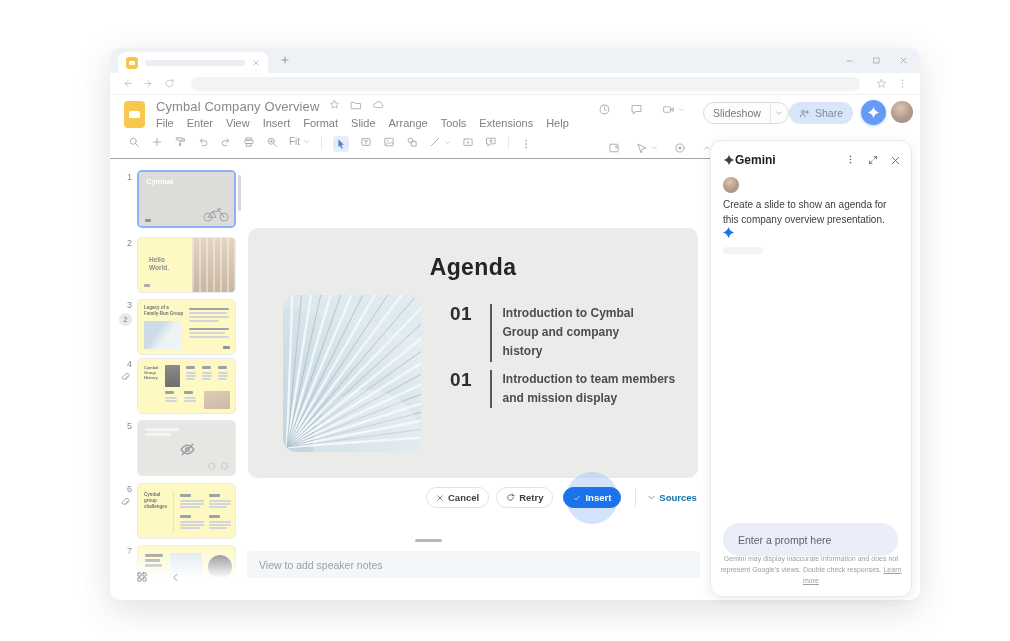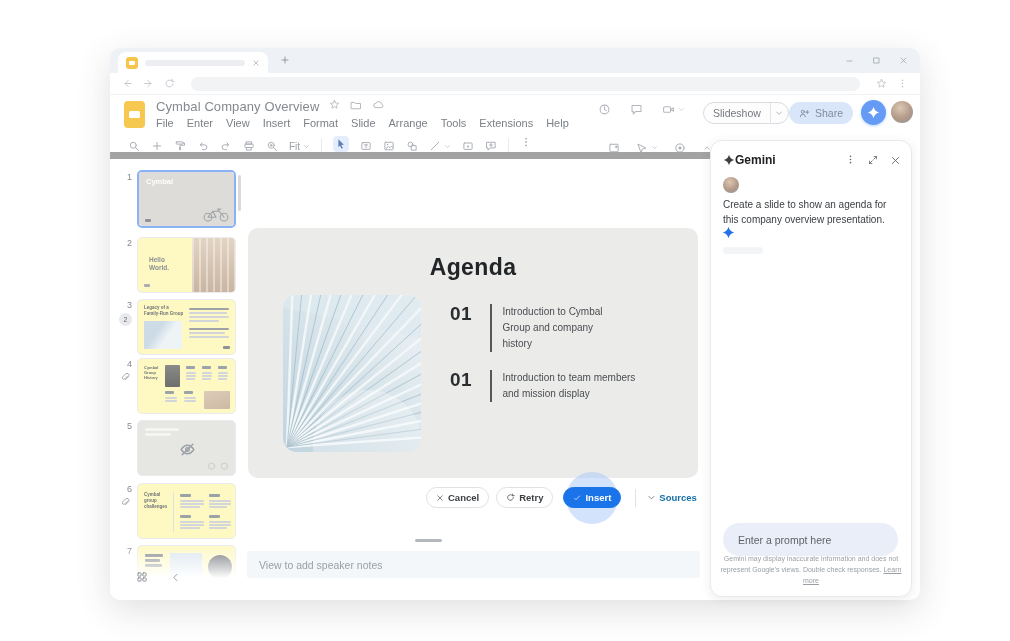--- a/index.html
+++ b/index.html
@@ -38,22 +38,22 @@
   .slideshow .car{width:17px;display:flex;justify-content:center;color:#8b9097}
   .share{position:absolute;left:679px;top:54px;width:64px;height:22px;background:#d9e6f9;border-radius:11px;
          display:flex;align-items:center;justify-content:center;gap:5px;color:#7e8ca1;font-size:10.5px}
   .gembtn{position:absolute;left:751px;top:52px;width:25px;height:25px;border-radius:50%;background:#669bf5;
           display:flex;align-items:center;justify-content:center;color:#fff;box-shadow:0 1px 3px rgba(26,115,232,.3)}
   .avatar{position:absolute;left:781px;top:53px;width:22px;height:22px;border-radius:50%;
           background:radial-gradient(circle at 42% 32%,#dcc6b4,#b39a88 55%,#8a929c)}
   .avatar.sm{width:16px;height:16px}
 
   
-  .tbar{position:absolute;left:0;top:88px;right:210px;height:23px;display:flex;align-items:flex-end;
-        padding-left:18px;gap:11px;color:#a9aeb5;border-bottom:7px solid #a3a3a3}
+  .tbar{position:absolute;left:0;top:88px;right:210px;height:23px;display:flex;align-items:flex-start;
+        padding-left:18px;gap:11px;color:#a9aeb5;border-bottom:1px solid #a3a3a3}
   .tbar .sel{background:#e3edfd;border-radius:4px;padding:2px;color:#5b82b8}
   .tbar .fit{font-size:10px;color:#9ba0a7;display:flex;align-items:center;gap:3px}
   .tdiv{width:1px;height:14px;background:#e8eaed}
   .tbar2{position:absolute;left:498px;top:88px;display:flex;align-items:center;gap:16px;height:23px;color:#a9aeb5}
 
   
   .snum{position:absolute;width:14px;text-align:right;font-size:9px;color:#868b92}
   .badge{position:absolute;width:13px;height:13px;border-radius:50%;background:#e7e9ec;color:#6b7075;
          font-size:7px;display:flex;align-items:center;justify-content:center}
   .clip{position:absolute;color:#9aa0a6}
@@ -66,21 +66,21 @@
              background:linear-gradient(180deg,rgba(255,255,255,0),#fff 75%);pointer-events:none}
   .fsbottom{position:absolute;top:523px;color:#8b9097;display:flex;gap:22px;left:26px;align-items:center}
 
   
   .card{position:absolute;left:138px;top:180px;width:450px;height:250px;background:#ebebe9;border-radius:10px}
   .card h1{text-align:center;margin-top:26px;font-size:23px;letter-spacing:.4px;color:#222528;font-weight:700}
   .aimg{position:absolute;left:35px;top:67px;width:138px;height:157px;border-radius:14px;overflow:hidden}
   .arow{position:absolute;left:202px;display:flex;align-items:flex-start}
   .arow .no{width:40px;font-size:19px;font-weight:700;color:#2b2e31;letter-spacing:.5px;line-height:1}
   .arow .dv{width:1.5px;background:#55585b;margin:0 11px 0 0;align-self:stretch;min-height:26px}
-  .arow .tx{font-size:10px;color:#4a4e52;line-height:1.6;font-weight:400}
+  .arow .tx{font-size:12px;color:#4a4e52;line-height:1.6;font-weight:700}
 
   
   .acts{position:absolute;left:316px;top:439px;display:flex;align-items:center;gap:7px}
   .pill{height:21px;border:1px solid #dfe1e5;border-radius:11px;background:#fff;display:inline-flex;
         align-items:center;gap:4px;padding:0 9px;font-size:9.5px;color:#3c4043;font-weight:600;cursor:pointer}
   .inswrap{position:relative;display:flex;align-items:center;justify-content:center;margin:0 3px}
   .halo{position:absolute;width:52px;height:52px;border-radius:50%;background:rgba(168,199,250,.5)}
   .pill.ins{background:#1a73e8;border-color:#1a73e8;color:#fff;position:relative}
   .vdiv{width:1px;height:18px;background:#e0e2e6;margin:0 4px}
   .sources{display:flex;align-items:center;gap:3px;cursor:pointer}

